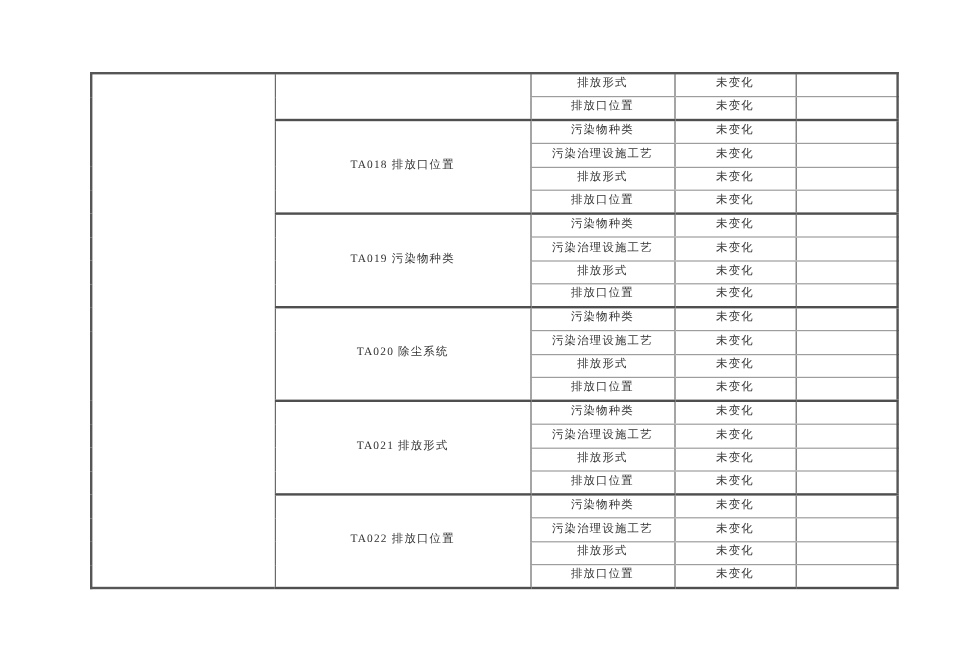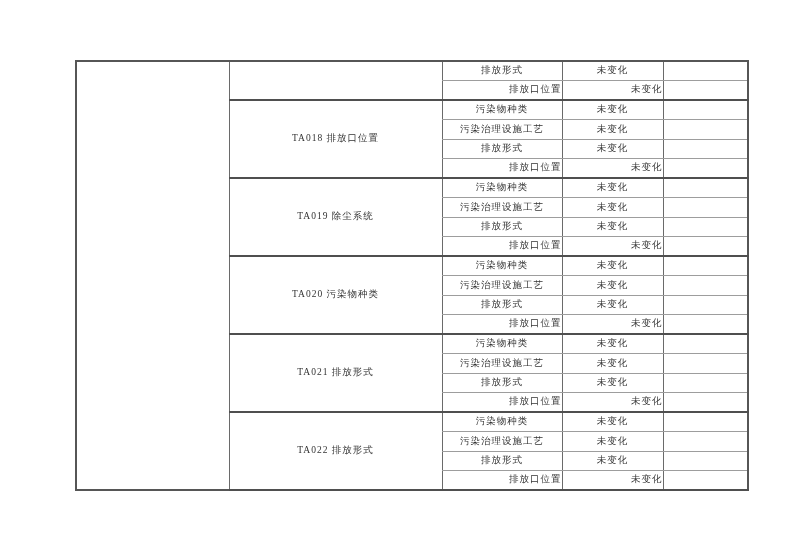--- a/index.html
+++ b/index.html
@@ -44,21 +44,21 @@
   }
   td.c1 { border: none; }
   td.c2 {
     border-left: 1px solid #6a6a6a;
     border-bottom: 2px solid #4f4f4f;
   }
   td.c3, td.c4, td.c5 {
     border-left: 1px solid #6a6a6a;
     border-bottom: 1px solid #9d9d9d;
   }
-  td.gend { border-bottom: 2px solid #4f4f4f; text-align: right; }
+  td.gend { border-bottom: 2px solid #4f4f4f; }
 </style>
 </head>
 <body>
 
 <div class="sheet">
   <table class="change-table">
     <colgroup>
       <col class="c1">
         <col class="c2">
         <col class="c3">
@@ -96,21 +96,21 @@
       <td class="c4">未变化</td>
       <td class="c5"></td>
     </tr>
     <tr>
       <td class="c3 gend">排放口位置</td>
       <td class="c4 gend">未变化</td>
       <td class="c5 gend"></td>
     </tr>
 
     <tr>
-      <td class="c2" rowspan="4">TA019 除尘系统</td>
+      <td class="c2" rowspan="4">TA019 污染物种类</td>
       <td class="c3">污染物种类</td>
       <td class="c4">未变化</td>
       <td class="c5"></td>
     </tr>
     <tr>
       <td class="c3">污染治理设施工艺</td>
       <td class="c4">未变化</td>
       <td class="c5"></td>
     </tr>
     <tr>
@@ -118,21 +118,21 @@
       <td class="c4">未变化</td>
       <td class="c5"></td>
     </tr>
     <tr>
       <td class="c3 gend">排放口位置</td>
       <td class="c4 gend">未变化</td>
       <td class="c5 gend"></td>
     </tr>
 
     <tr>
-      <td class="c2" rowspan="4">TA020 污染物种类</td>
+      <td class="c2" rowspan="4">TA020 除尘系统</td>
       <td class="c3">污染物种类</td>
       <td class="c4">未变化</td>
       <td class="c5"></td>
     </tr>
     <tr>
       <td class="c3">污染治理设施工艺</td>
       <td class="c4">未变化</td>
       <td class="c5"></td>
     </tr>
     <tr>
@@ -162,21 +162,21 @@
       <td class="c4">未变化</td>
       <td class="c5"></td>
     </tr>
     <tr>
       <td class="c3 gend">排放口位置</td>
       <td class="c4 gend">未变化</td>
       <td class="c5 gend"></td>
     </tr>
 
     <tr>
-      <td class="c2" rowspan="4">TA022 排放形式</td>
+      <td class="c2" rowspan="4">TA022 排放口位置</td>
       <td class="c3">污染物种类</td>
       <td class="c4">未变化</td>
       <td class="c5"></td>
     </tr>
     <tr>
       <td class="c3">污染治理设施工艺</td>
       <td class="c4">未变化</td>
       <td class="c5"></td>
     </tr>
     <tr>

